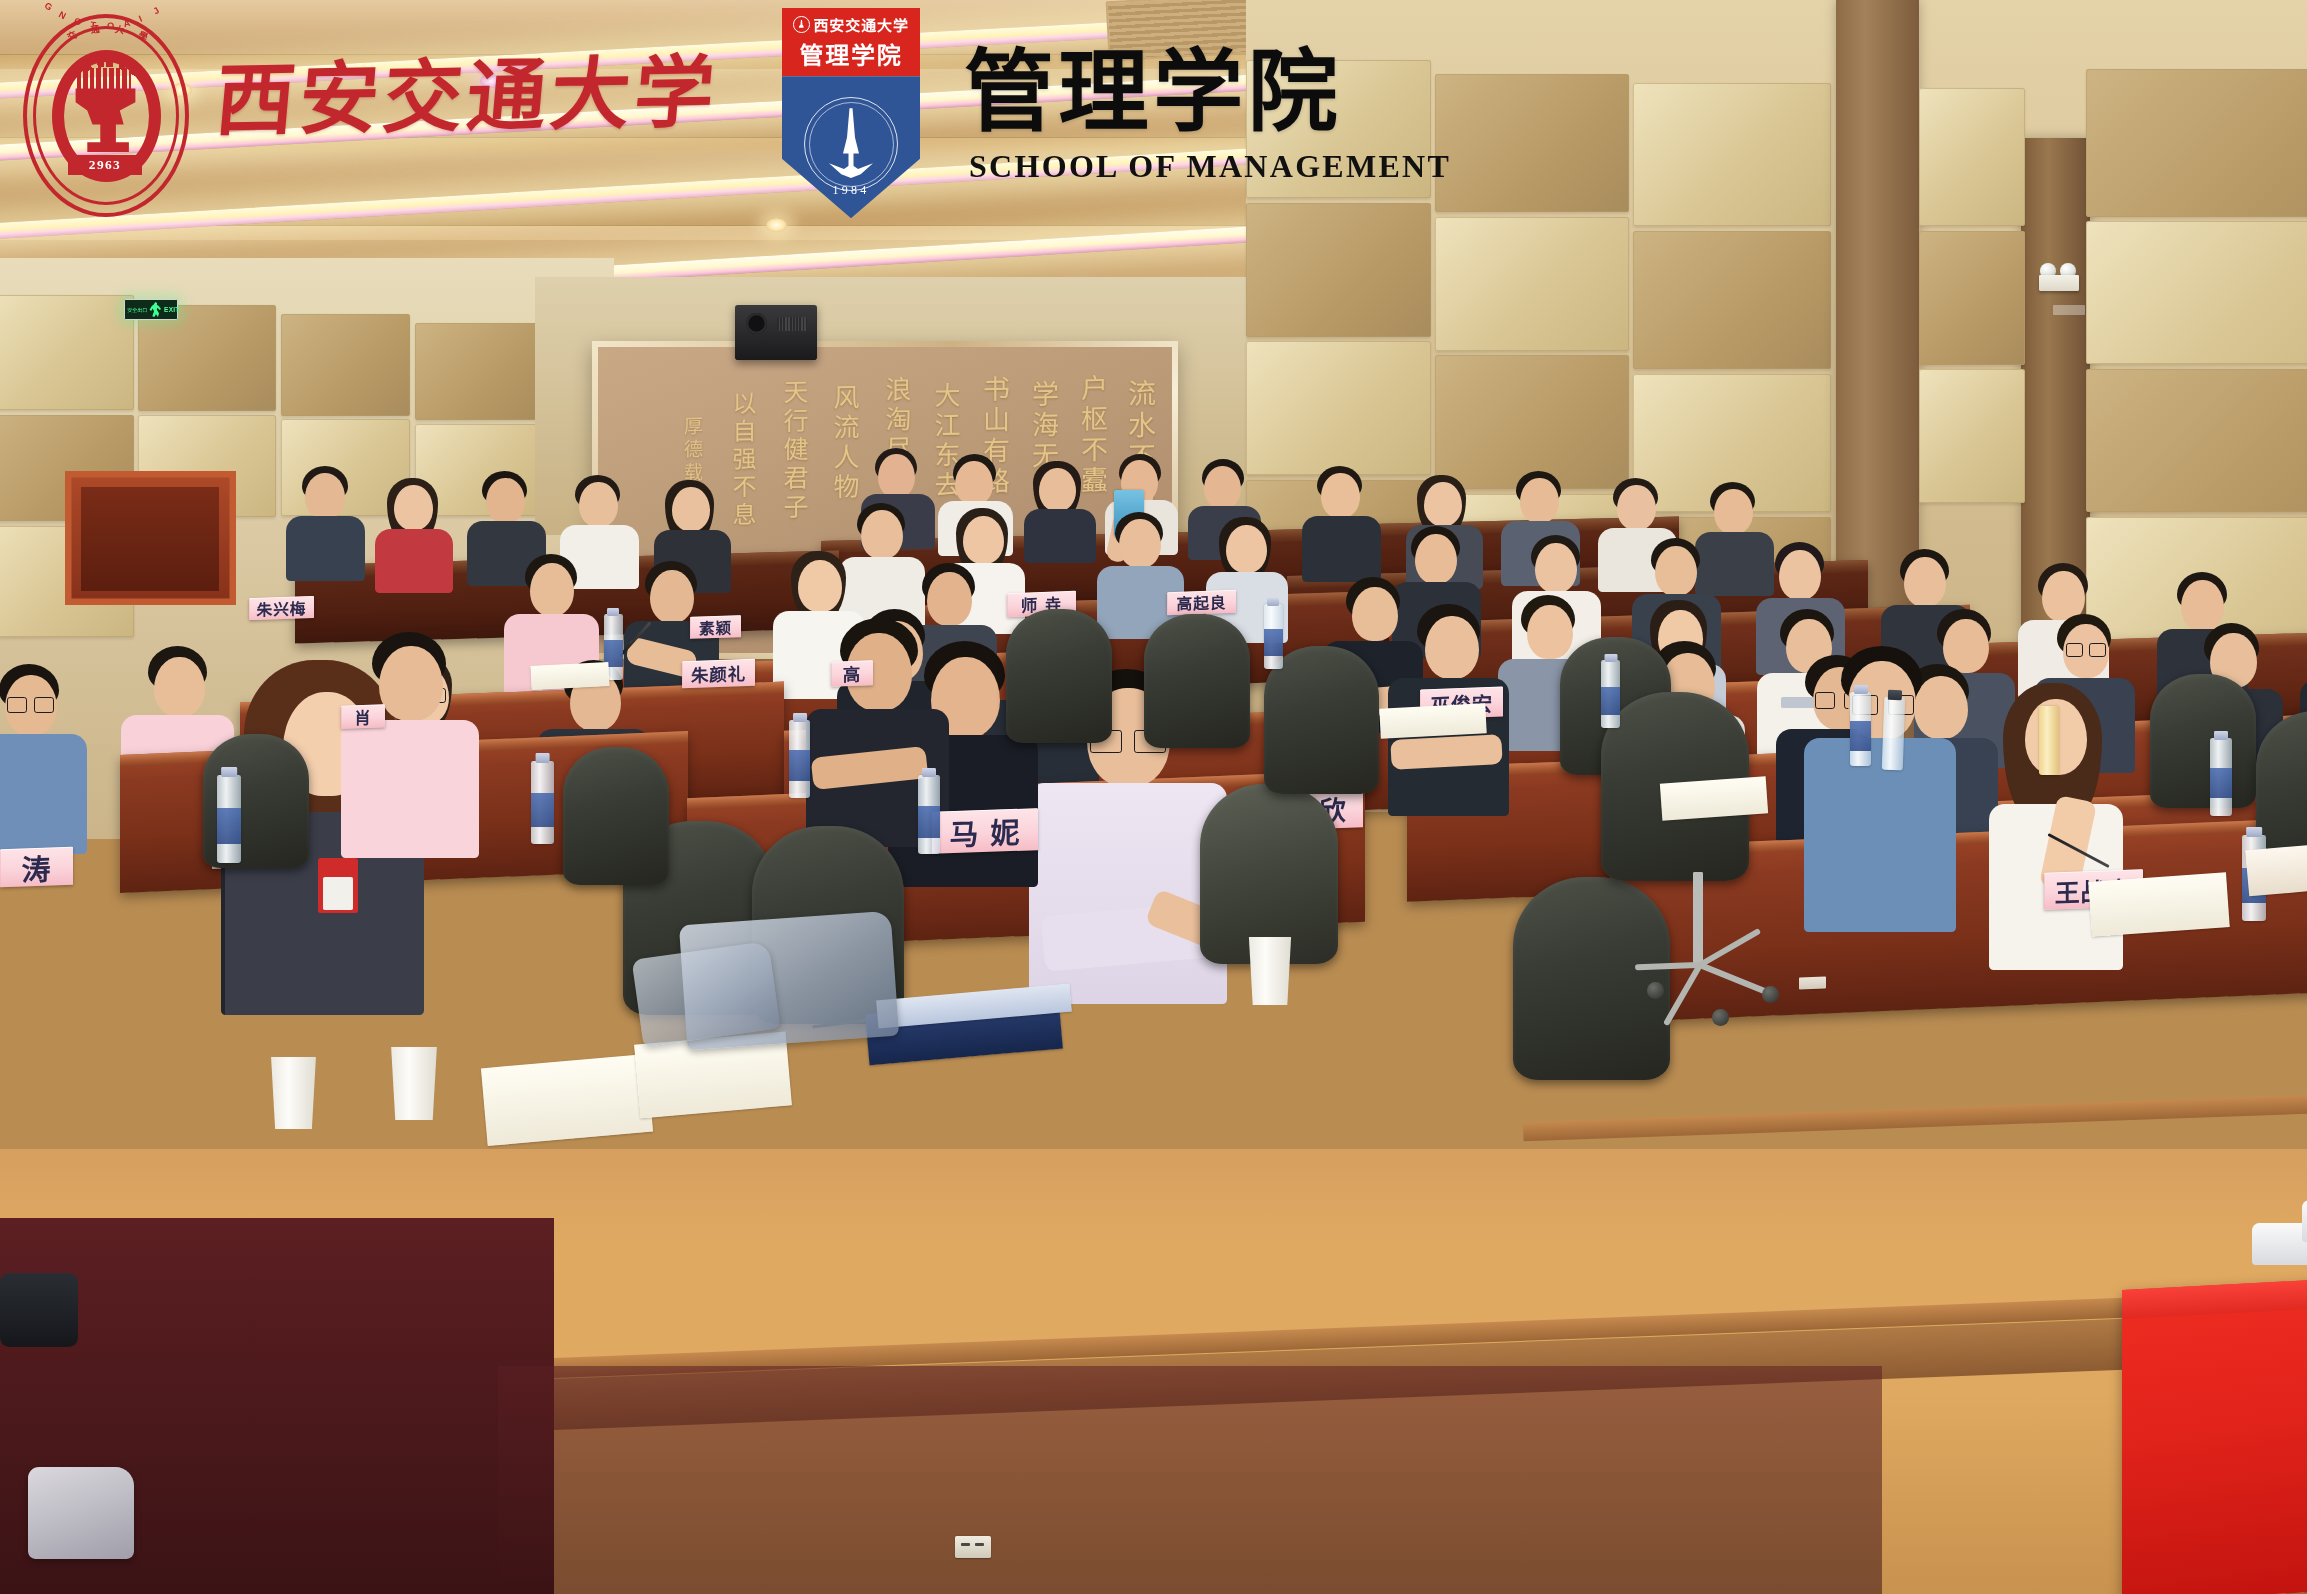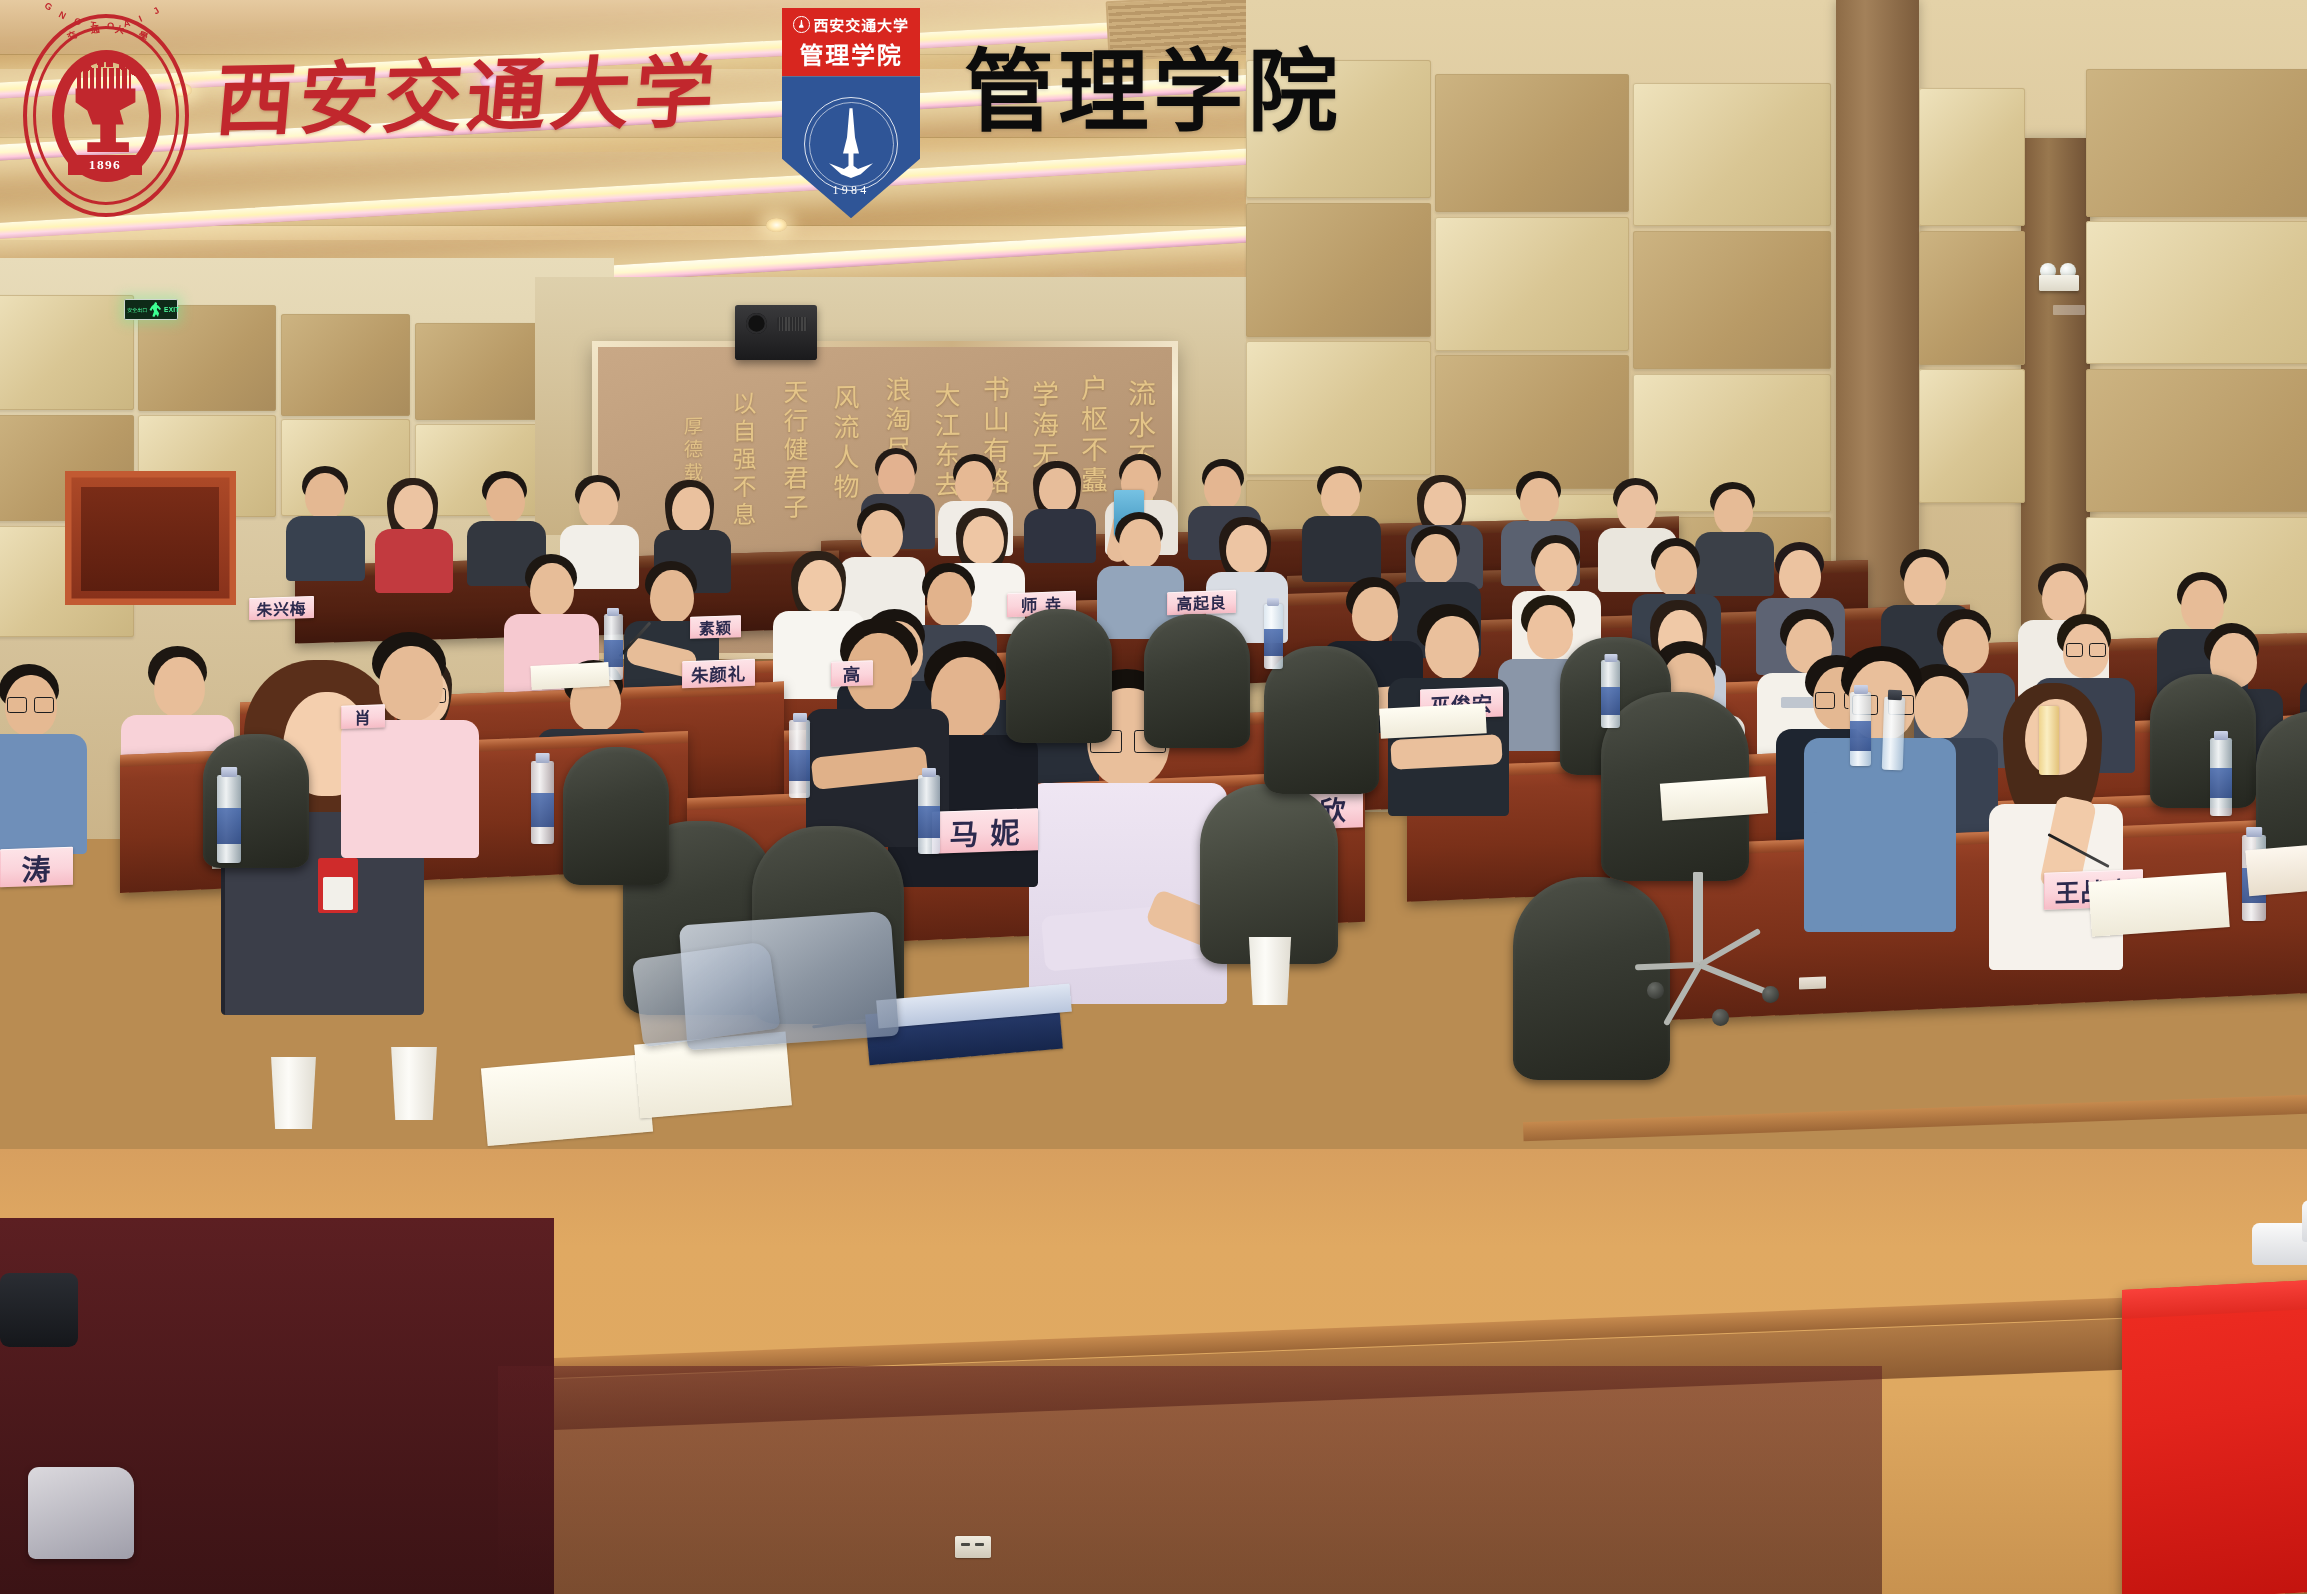--- a/index.html
+++ b/index.html
@@ -939,21 +939,21 @@
   <div style="position:absolute;left:0;top:1273px;width:78px;height:74px;border-radius:9.2px;background:linear-gradient(180deg,#2a2d33,#15171b);"></div>
 
   <div class="brand">
 
     <div class="xjtu-seal">
       <div class="ring"></div>
       <div class="ring2"></div>
       <div class="gear"></div>
       <div class="books"></div>
       <div class="anvil"></div>
-      <div class="year">1896</div>
+      <div class="year">2963</div>
       <div class="arc">
         <span style="transform:rotate(-22deg)">交</span>
           <span style="transform:rotate(-7deg)">通</span>
         <span style="transform:rotate(8deg)">大</span>
           <span style="transform:rotate(23deg)">學</span>
       </div>
       <div class="arc arcb">
 
         <span style="transform:rotate(-66deg)">'</span>
           <span style="transform:rotate(-57deg)">A</span>
@@ -986,16 +986,17 @@
       <div class="shield">
         <div class="circ"></div>
         <div class="circ2"></div>
         <div class="tower"></div>
         <div class="bird"></div>
         <div class="yr">1984</div>
       </div>
     </div>
 
     <div class="som-cn">管理学院</div>
+    <div class="som-en">SCHOOL OF MANAGEMENT</div>
   </div>
 
 </div>
 
 
 </body></html>

